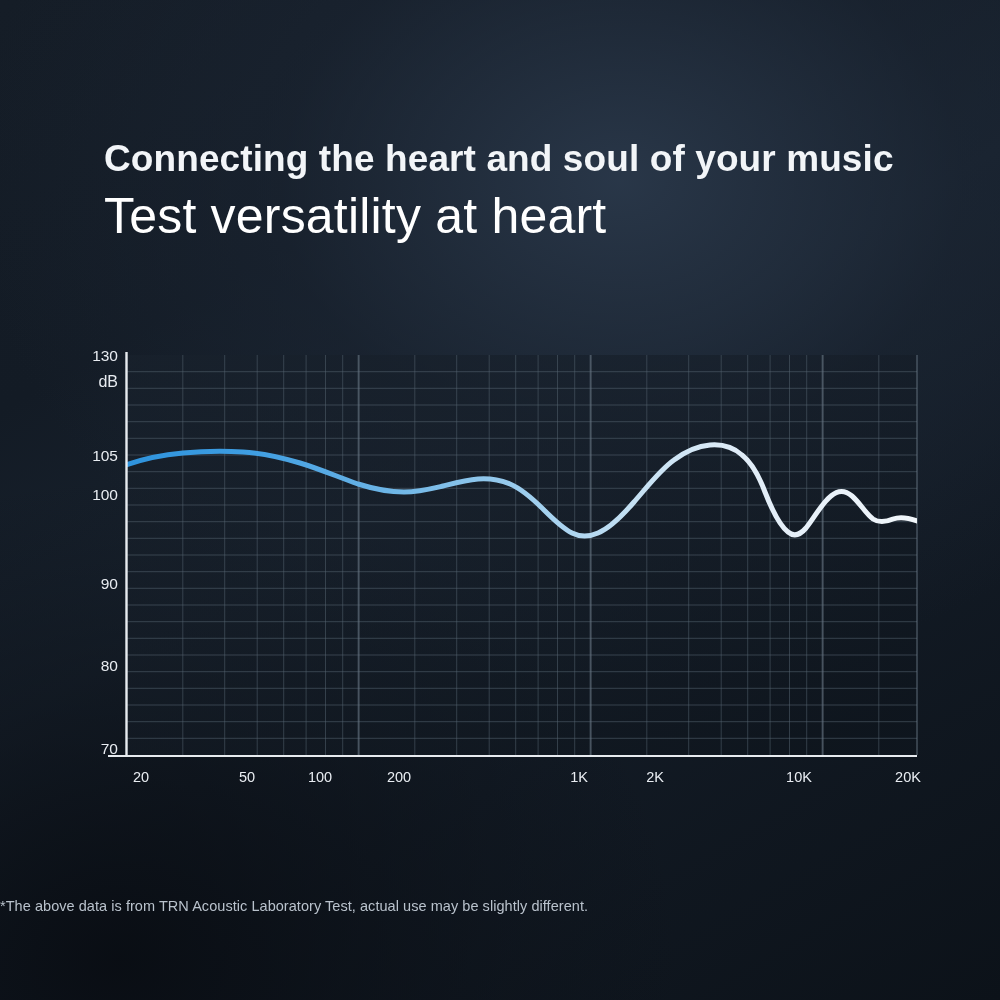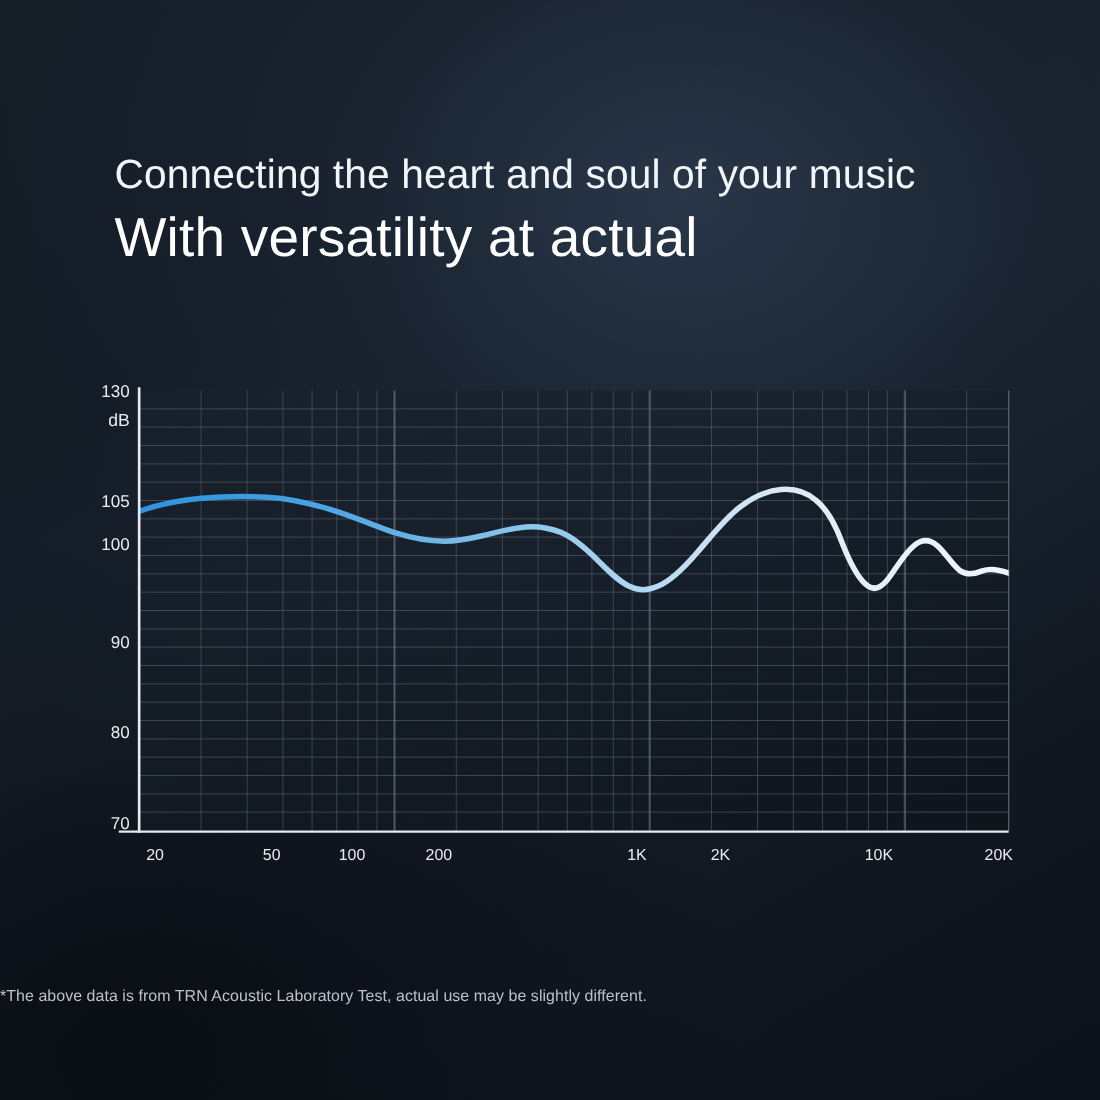--- a/index.html
+++ b/index.html
@@ -22,21 +22,21 @@
   
   .heading-block {
     position: absolute;
     left: 104px;
     top: 140px;
     width: 840px;
   }
   .headline-1 {
     color: #f2f5f8;
     font-size: 37px;
-    font-weight: 400;
+    font-weight: 700;
     letter-spacing: 0.1px;
     line-height: 1.0;
     white-space: nowrap;
     margin: 0 0 14px 0;
   }
   .headline-2 {
     color: #ffffff;
     font-size: 50px;
     font-weight: 400;
     letter-spacing: 0.2px;
@@ -88,21 +88,21 @@
     letter-spacing: 0.05px;
   }
 </style>
 </head>
 <body>
 
 <div id="root">
 
   <div class="heading-block">
     <div class="headline-1">Connecting the heart and soul of your music</div>
-    <div class="headline-2">With versatility at actual</div>
+    <div class="headline-2">Test versatility at heart</div>
   </div>
 
   <div id="chart-area">
     <svg class="chart-svg" width="1000" height="1000" viewBox="0 0 1000 1000">
       <defs>
         <linearGradient id="curveGrad" x1="0" y1="0" x2="1" y2="0">
           <stop offset="0%" stop-color="#2e93dd"></stop>
           <stop offset="16%" stop-color="#3f9ee2"></stop>
           <stop offset="34%" stop-color="#6fb6e6"></stop>
           <stop offset="50%" stop-color="#9ccdee"></stop>

